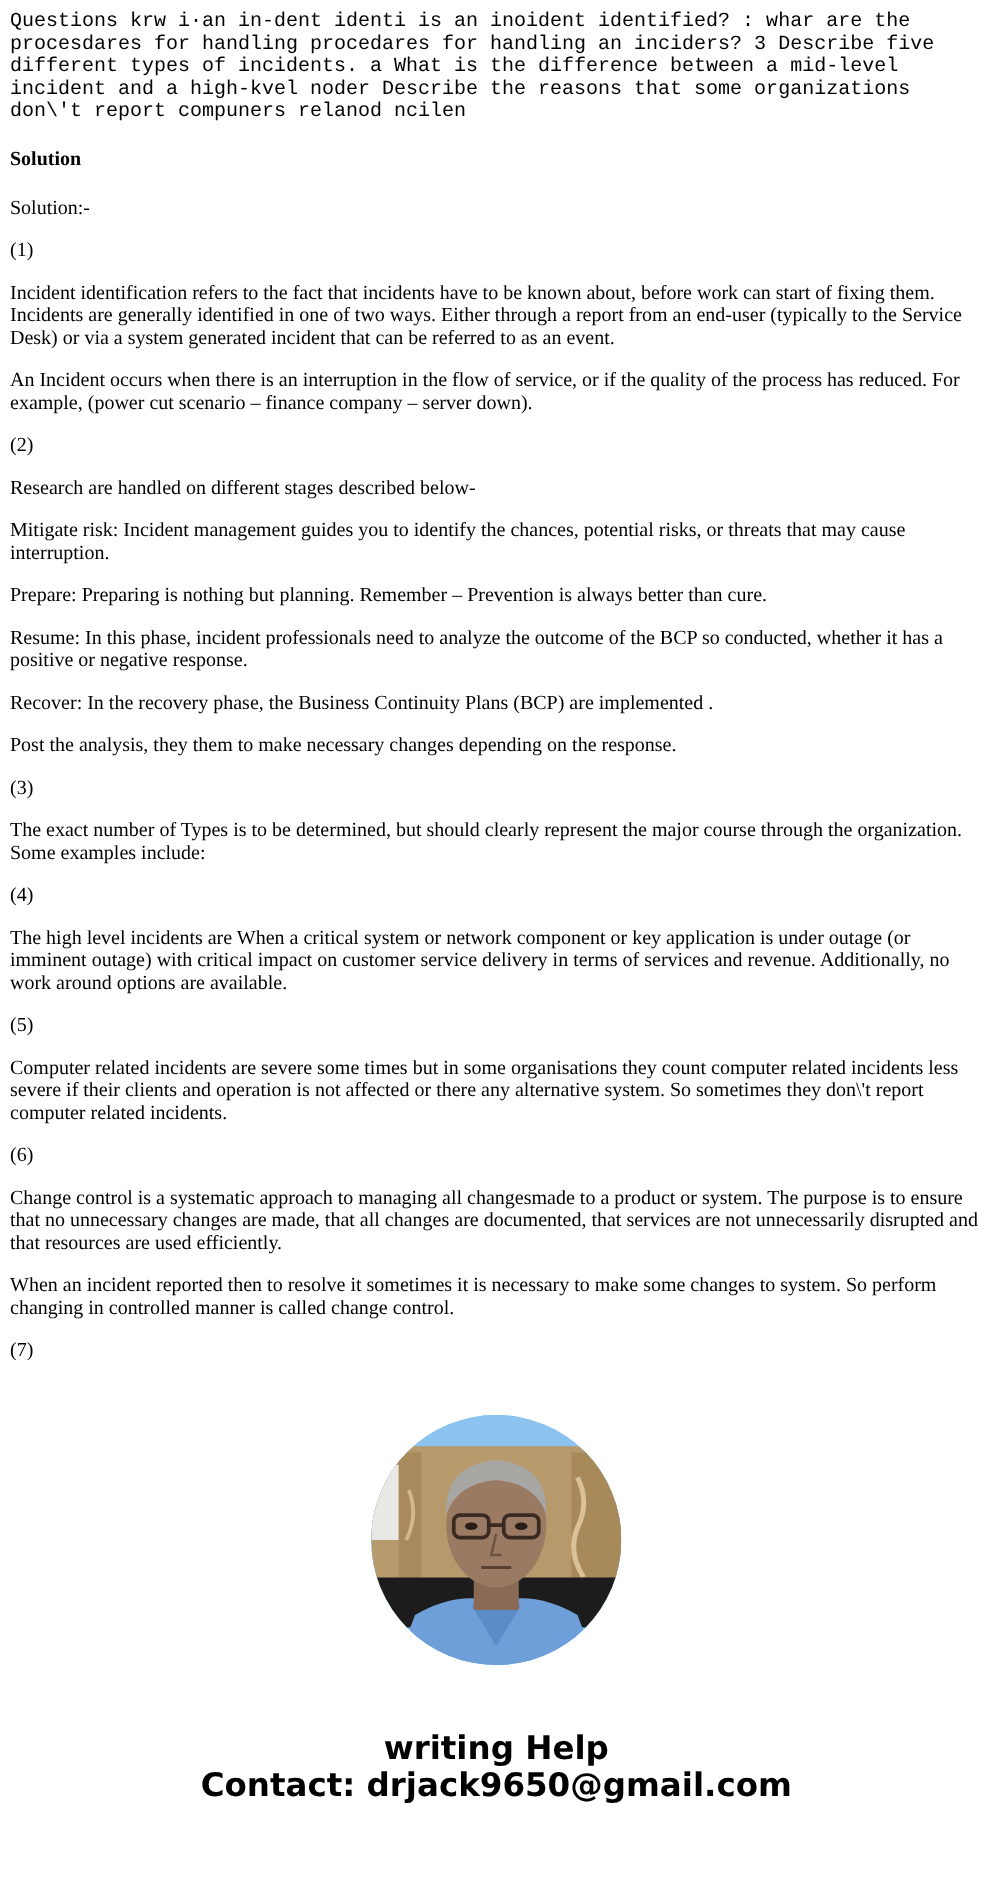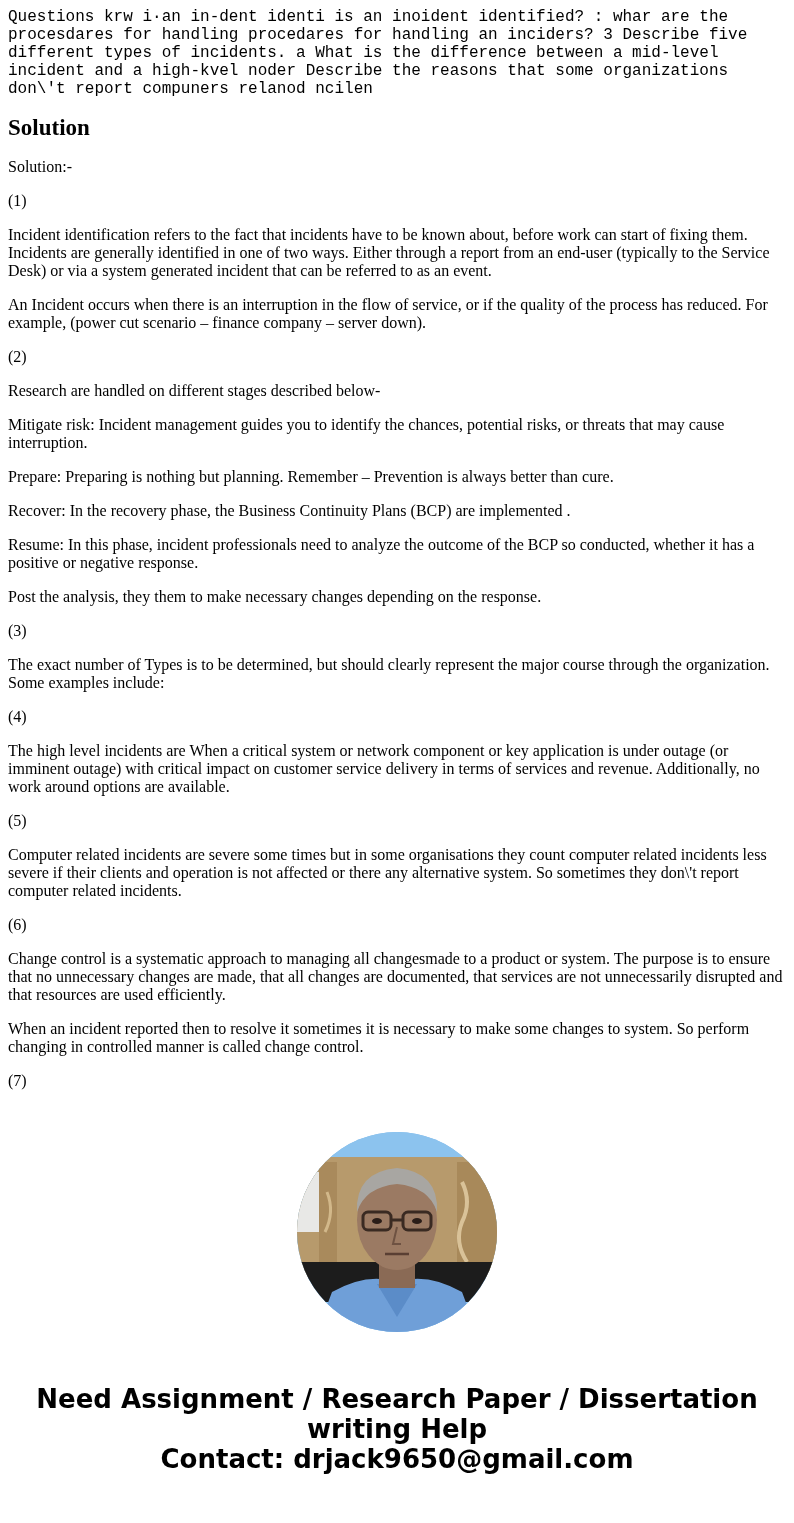--- a/index.html
+++ b/index.html
@@ -9,21 +9,21 @@
       font-family: "Liberation Serif", "DejaVu Serif", serif;
       font-size: 16px;
       line-height: 18px;
       color: #000000;
     }
     .content { padding: 8px 8px 0 8px; }
     p { margin: 0 0 16px 0; }
     p.question { margin: 0 0 0 0; font-family: Liberation Mono, monospace; }
     h3.solution-heading {
       font-family: "Liberation Serif", "DejaVu Serif", serif;
-      font-size: 23px;
+      font-size: 16px;
       font-weight: bold;
       margin: 19px 0 19px 0;
       line-height: 22px;
     }
     b { font-weight: normal; }
     .avatar-wrap {
       display: flex;
       justify-content: center;
       margin-top: 42px;
     }
@@ -58,22 +58,22 @@
   <p>Solution:-</p>
 
   <p>(1)</p>
   <p>Incident identification refers to the fact that incidents have to be known about, before work can start of fixing them. Incidents are generally identified in one of two ways. Either through a report from an end-user (typically to the Service Desk) or via a system generated incident that can be referred to as an event.</p>
   <p>An Incident occurs when there is an interruption in the flow of service, or if the quality of the process has reduced. For example, (power cut scenario – finance company – server down).</p>
 
   <p>(2)</p>
   <p>Research are handled on different stages described below-</p>
   <p><b>Mitigate</b><span> risk: Incident management guides you to identify the chances, potential risks, or threats that may cause interruption.</span></p>
   <p><b>Prepare</b><span>: Preparing is nothing but planning. Remember – Prevention is always better than cure.</span></p>
+  <p><b>Resume</b><span>: In this phase, incident professionals need to analyze the outcome of the BCP so conducted, whether it has a positive or negative response.</span></p>
   <p><b>Recover</b><span>: In the recovery phase, the Business Continuity Plans (BCP) are implemented .</span></p>
-  <p><b>Resume</b><span>: In this phase, incident professionals need to analyze the outcome of the BCP so conducted, whether it has a positive or negative response.</span></p>
   <p>Post the analysis, they them to make necessary changes depending on the response.</p>
 
   <p>(3)</p>
   <p>The exact number of Types is to be determined, but should clearly represent the major course through the organization. Some examples include:</p>
 
   <p>(4)</p>
   <p>The high level incidents are When a critical system or network component or key application is under outage (or imminent outage) with critical impact on customer service delivery in terms of services and revenue. Additionally, no work around options are available.</p>
 
   <p>(5)</p>
   <p>Computer related incidents are severe some times but in some organisations they count computer related incidents less severe if their clients and operation is not affected or there any alternative system. So sometimes they don\'t report computer related incidents.</p>
@@ -117,16 +117,15 @@
       <ellipse cx="80" cy="89" rx="5" ry="3" fill="#2a1d18"></ellipse>
       <ellipse cx="120" cy="89" rx="5" ry="3" fill="#2a1d18"></ellipse>
 
       <path d="M100 95 L96 112 L104 112" stroke="#6e5242" stroke-width="2" fill="none"></path>
       <line x1="88" y1="122" x2="112" y2="122" stroke="#5a3f33" stroke-width="2.5"></line>
     </svg>
   </div>
 </div>
 
 <div class="promo">
-  <div>Need Assignment / Research Paper / Dissertation</div>
   <div>writing Help</div>
   <div>Contact: drjack9650@gmail.com</div>
 </div>
 
 </body></html>

